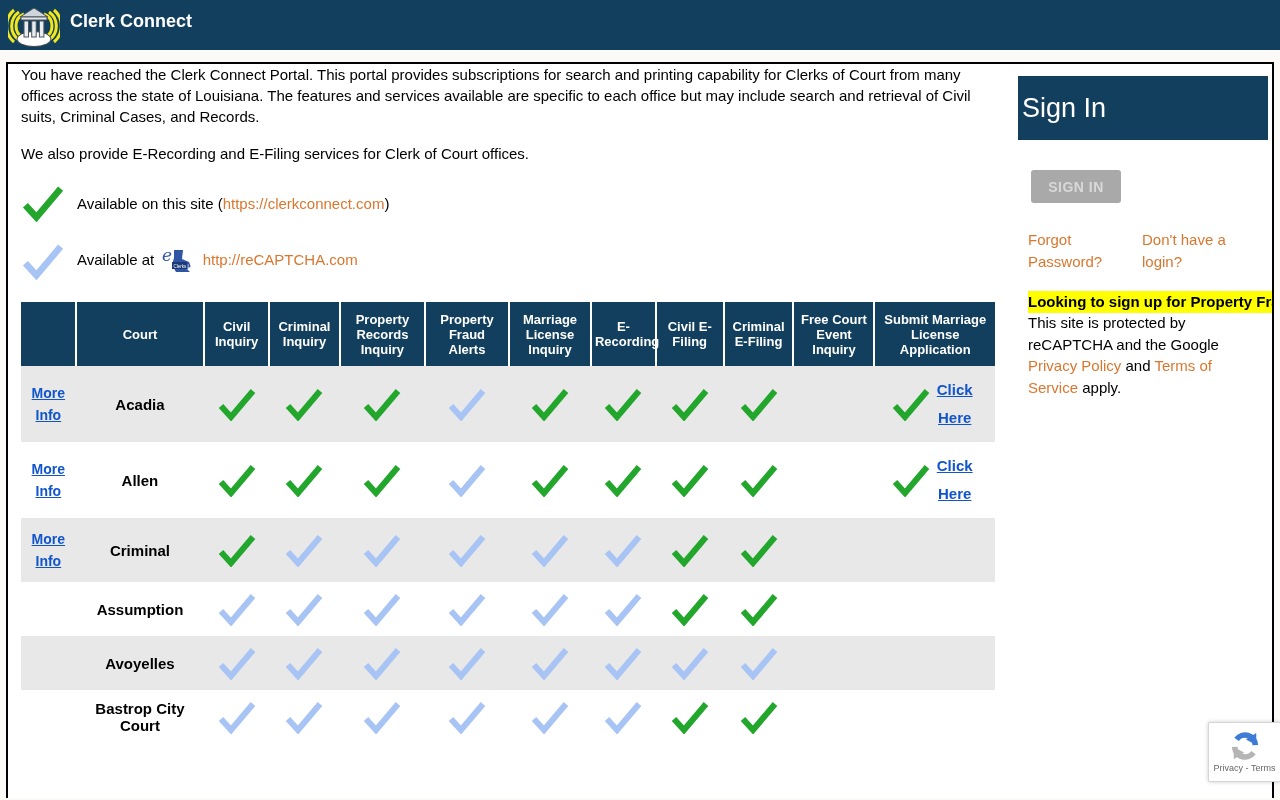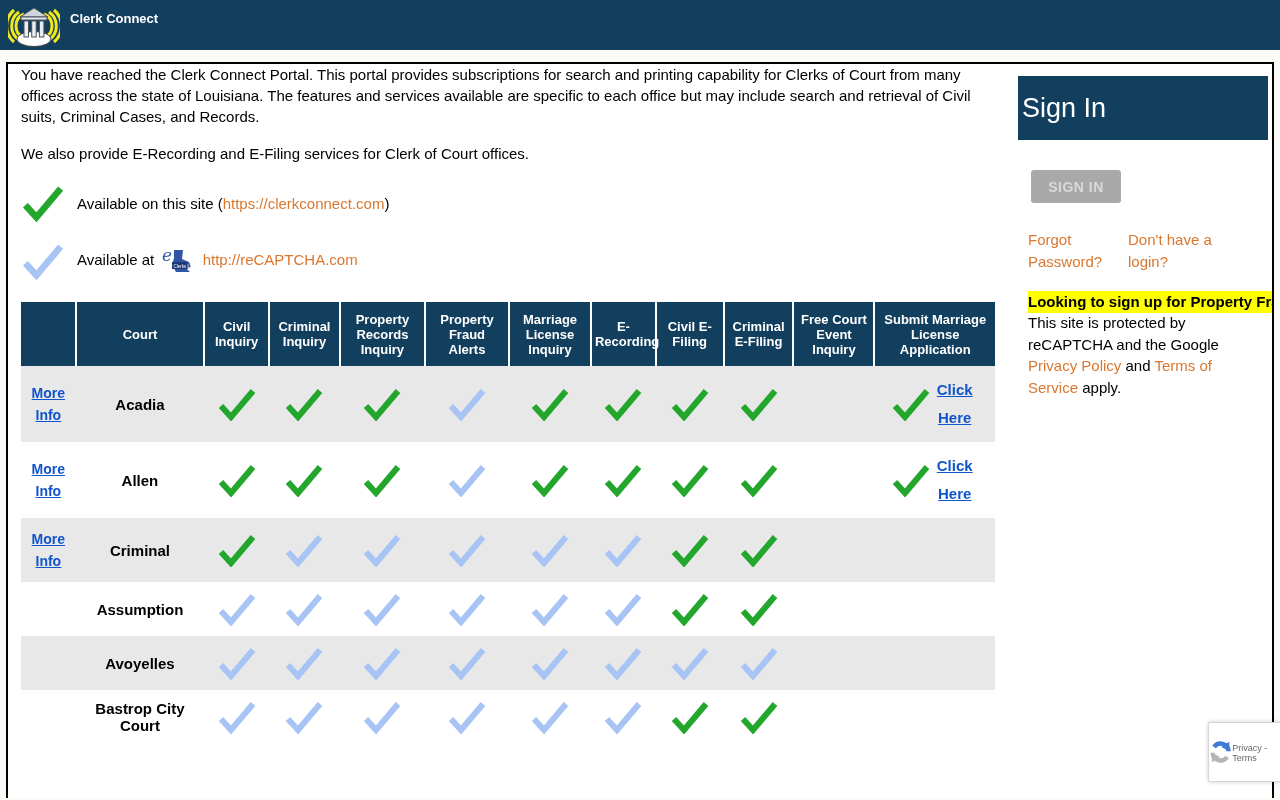--- a/index.html
+++ b/index.html
@@ -2,21 +2,21 @@
 <html style="--navy: #123F5E; --link-orange: #D9772F; --link-blue: #1155CC; --check-green: #22A62C; --check-blue: #A7C4F5; --row-alt: #E8E8E8; --highlight: #FFFF00; --button-gray: #A9A9A9;"><head>
 <meta charset="utf-8">
 <style>
   * { margin:0; padding:0; box-sizing:border-box; }
   html,body { width:1280px; height:800px; overflow:hidden; }
   body { font-family:"Liberation Sans", sans-serif; background:#fbfaf7; color:#000; }
 
   
   .topnav { height:50px; background:var(--navy); display:flex; align-items:flex-start; padding:3px 0 0 8px; }
   .logo { width:52px; height:44px; }
-  .app-title { color:#fff; font-size:13px; font-weight:bold; margin:8px 0 0 10px; }
+  .app-title { color:#fff; font-size:18px; font-weight:bold; margin:8px 0 0 10px; }
 
   
   .content-box { margin:12px 6px 0 6px; border:2px solid #000; border-bottom:none; background:#fff; height:736px; overflow:hidden; }
   .layout { display:flex; padding-left:13px; }
   .main { width:975px; flex:none; }
   .sidebar { width:250px; flex:none; margin-left:22px; margin-top:12px; }
 
   
   h1.page-title { font-size:33px; font-weight:400; margin:30px 0 16px 0; }
   .intro { font-size:15px; line-height:21px; margin:0 0 16px 0; max-width:958px; }
@@ -50,31 +50,31 @@
   .form { padding:0 12px; }
   .field-label { margin-top:13px; font-size:13px; font-weight:bold; color:#303F9F; }
   .req { color:#D32F2F; font-size:12px; vertical-align:top; margin-left:2px; }
   .req.gray { color:#616161; }
   input.underline { display:block; width:100%; border:none; outline:none; background:transparent; font-size:16px; }
   .email-input { height:46px; border-bottom:2px solid #3F51B5 !important; }
   .pwd-label { margin-top:28px; font-size:19px; color:#9E9E9E; font-weight:400; }
   .pwd-input { height:30px; border-bottom:2px solid #E53935 !important; }
   .signin-btn { margin:30px 0 0 3px; width:90px; height:33px; background:var(--button-gray); color:#d9d9d9; border:none; border-radius:3px; font-family:inherit; font-size:14px; font-weight:bold; letter-spacing:.5px; }
   .side-body { padding-left:10px; }
-  .auth-links { display:flex; margin-top:26px; font-size:15px; line-height:22px; }
+  .auth-links { display:flex; gap:14px; margin-top:26px; font-size:15px; line-height:22px; }
   .auth-links a { flex:none; }
   .forgot { width:100px; }
   .nologin { width:116px; }
   .fraud-banner { margin-top:20px; font-size:15px; font-weight:bold; white-space:nowrap; }
   .fraud-banner span { background:var(--highlight); padding:2px 2px 3px 0; }
   .side-par { font-size:15px; line-height:21.5px; margin-top:2px; max-width:232px; }
   .side-par + .side-par { margin-top:22px; }
 
   
-  .recaptcha-badge { position:fixed; right:0; bottom:18px; width:72px; height:60px; background:#fff; border:1px solid #d6d6d6; border-right:none; border-radius:2px 0 0 2px; box-shadow:0 0 4px rgba(0,0,0,.2); display:flex; flex-direction:row; align-items:center; justify-content:center; z-index:10; }
+  .recaptcha-badge { position:fixed; right:0; bottom:18px; width:72px; height:60px; background:#fff; border:1px solid #d6d6d6; border-right:none; border-radius:2px 0 0 2px; box-shadow:0 0 4px rgba(0,0,0,.2); display:flex; flex-direction:column; align-items:center; justify-content:center; z-index:10; }
   .recaptcha-badge .badge-text { font-size:9px; color:#666; margin-top:2px; }
 </style>
 </head>
 <body>
 
 <div class="topnav">
   <svg class="logo" viewBox="0 0 52 44">
     <path d="M16 11 A13 13 0 0 0 16 35" fill="none" stroke="#F2E71C" stroke-width="3"></path>
     <path d="M11 9 A17 17 0 0 0 11 37" fill="none" stroke="#F2E71C" stroke-width="3"></path>
     <path d="M6 7 A21 21 0 0 0 6 39" fill="none" stroke="#F2E71C" stroke-width="3"></path>

